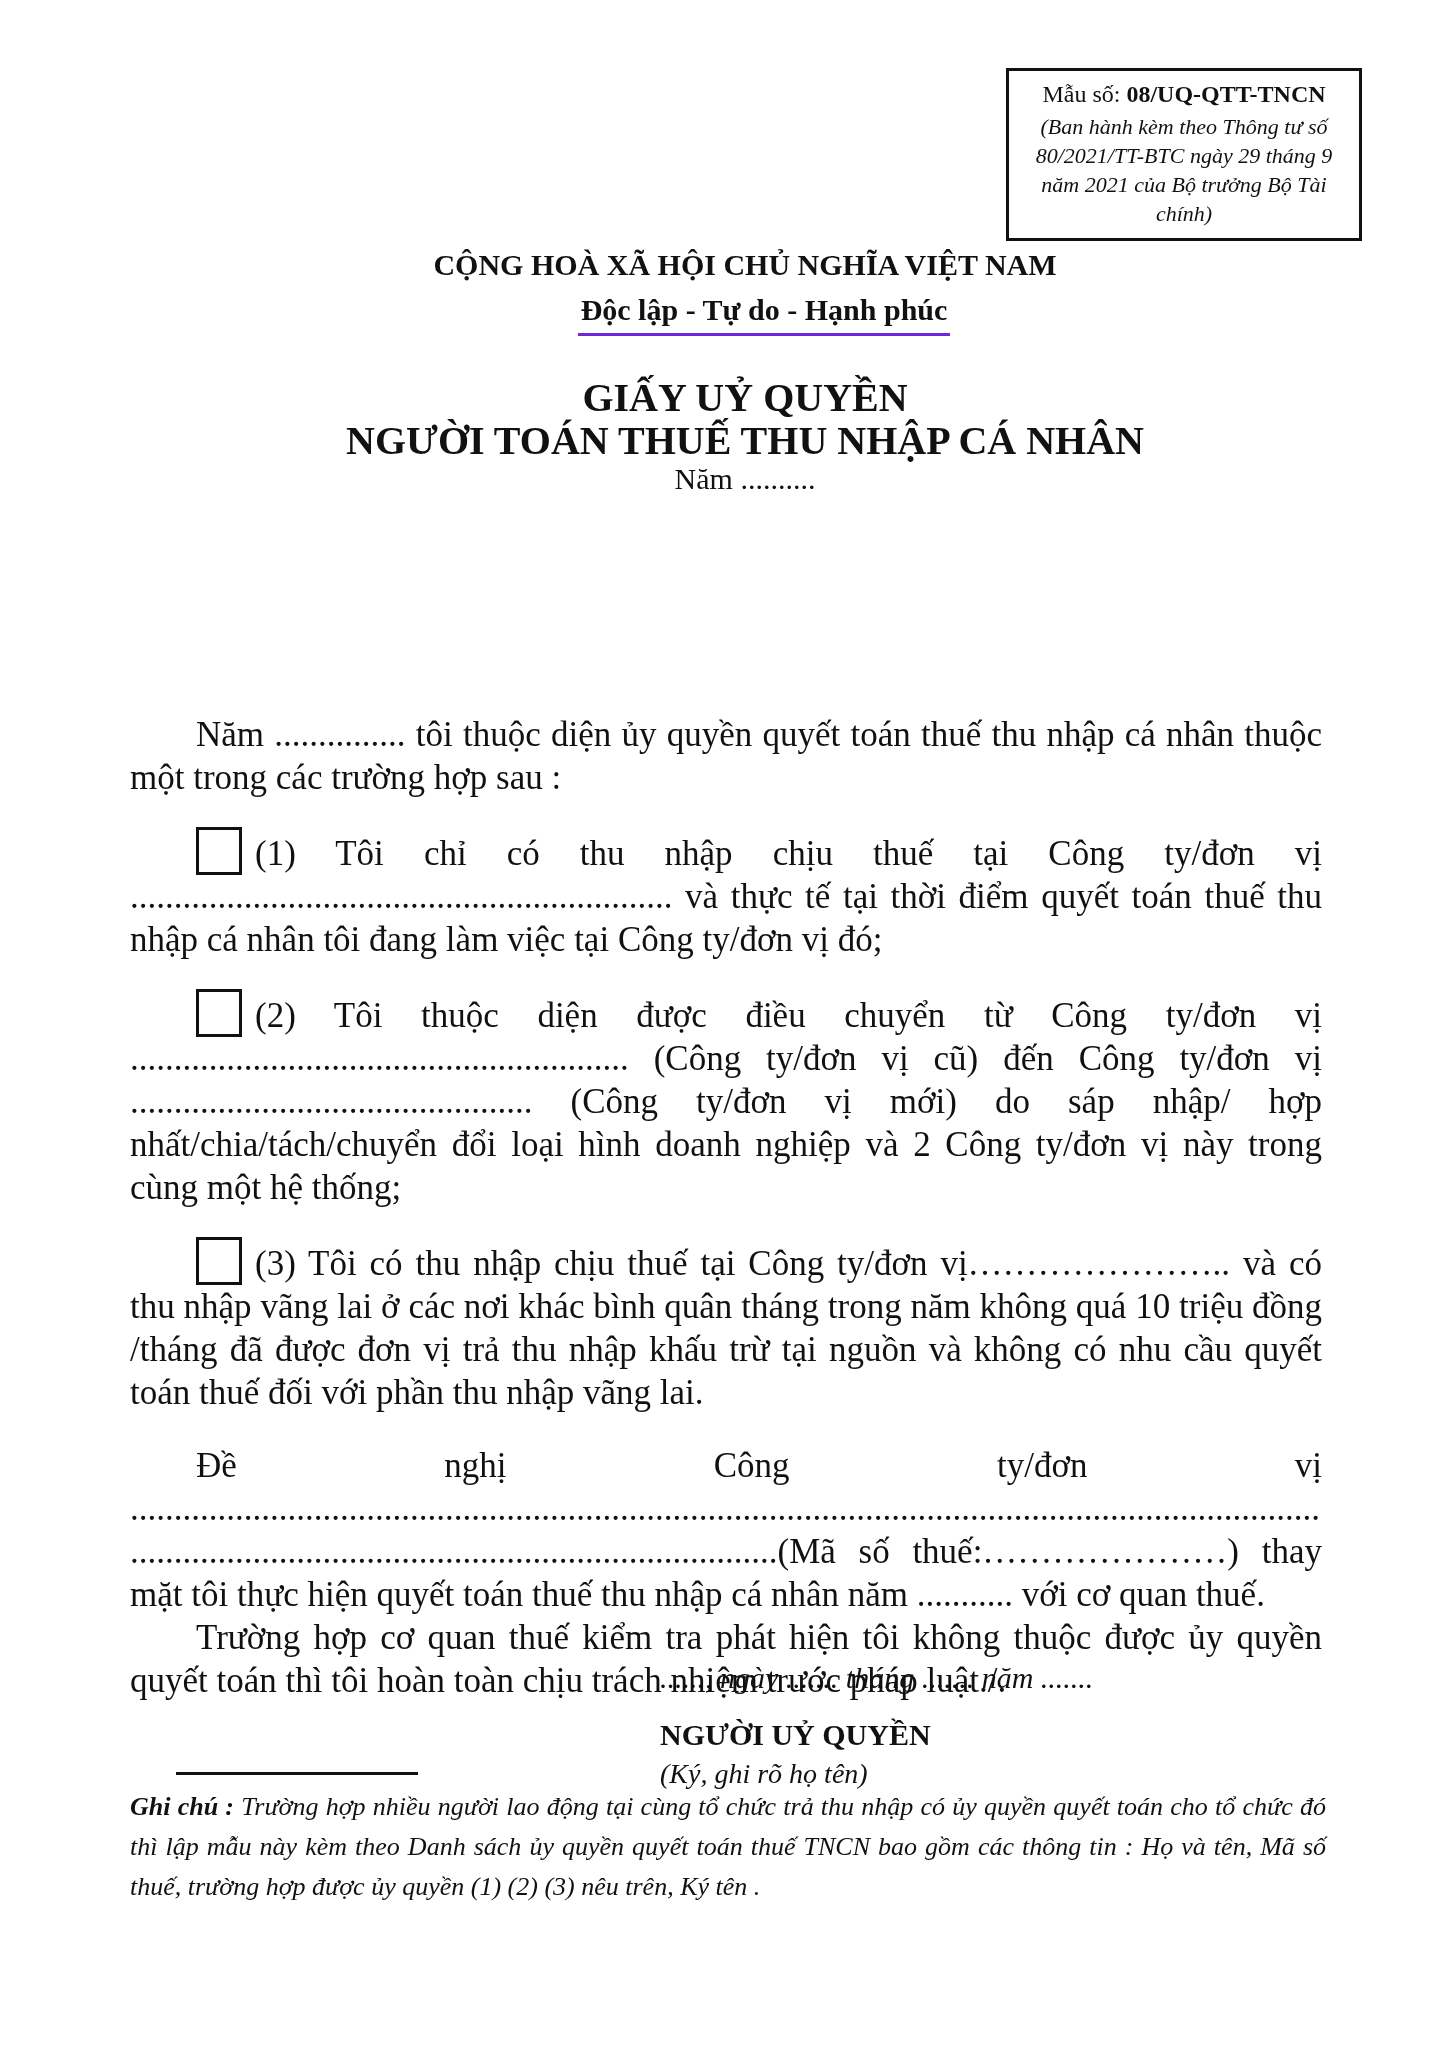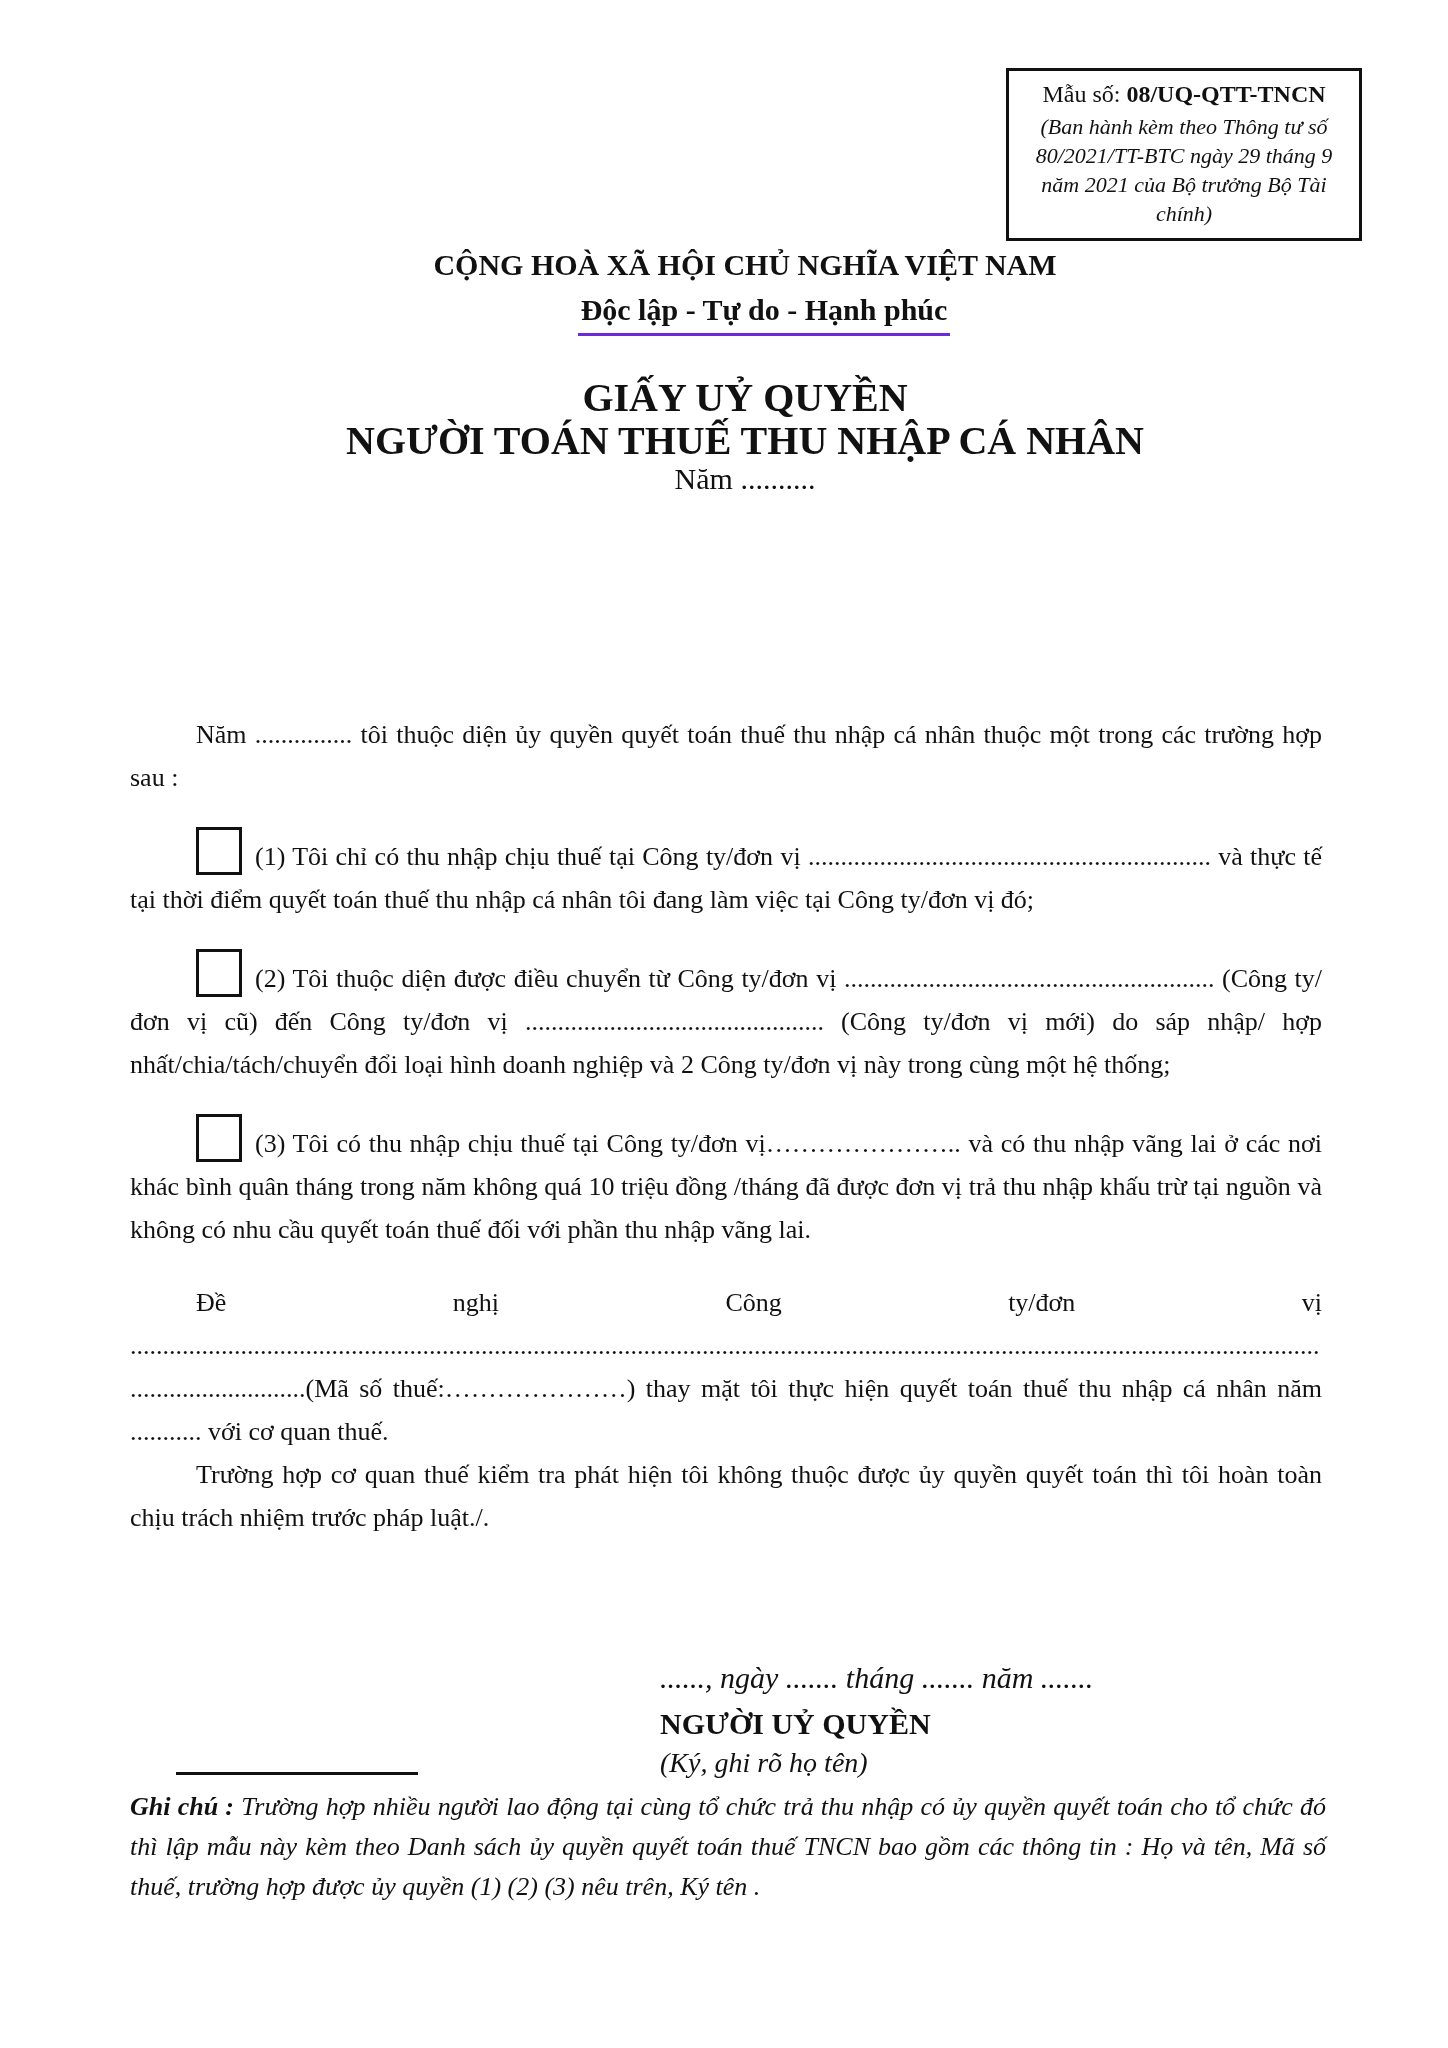--- a/index.html
+++ b/index.html
@@ -28,34 +28,34 @@
   .nat-line1{font-weight:bold;font-size:30px;line-height:38px;}
   .nat-line2{margin-top:8px;font-size:30px;line-height:36px;font-weight:bold;}
   .nat-line2 .u{display:inline-block;border-bottom:3px solid #6d28d9;padding:0 3px 5px 3px;margin-left:38px;}
   
   .doc-title{position:absolute;left:130px;top:376px;width:1230px;text-align:center;}
   .title-line{font-weight:bold;font-size:40px;line-height:43px;}
   .title-year{font-size:30px;}
   
   .identity{position:absolute;left:237px;top:590px;width:1095px;font-size:30px;line-height:45px;white-space:nowrap;}
   
-  .body-block{position:absolute;left:130px;top:713px;width:1192px;font-size:26px;line-height:43px;}
+  .body-block{position:absolute;left:130px;top:713px;width:1192px;font-size:35px;line-height:43px;}
   .para{margin:0;text-align:justify;text-indent:66px;overflow-wrap:anywhere;hyphens:none;}
   .opt{margin-top:28px;}
   .request{margin-top:30px;}
   .cb{
     display:inline-block;width:40px;height:42px;
     border:3px solid #111;background:#fff;
     margin-right:13px;vertical-align:-10px;
     cursor:pointer;
   }
   
   .signature{position:absolute;left:660px;top:1658px;width:660px;}
   .sig-date{font-style:italic;font-size:30px;line-height:40px;}
-  .sig-role{font-weight:bold;font-size:30px;line-height:40px;margin-top:6px;}
+  .sig-role{font-weight:bold;font-size:30px;line-height:40px;margin-top:17px;}
   .sig-note{font-style:italic;font-size:28px;line-height:38px;}
   
   .footnote{position:absolute;left:130px;top:1772px;width:1196px;}
   .fn-divider{width:242px;height:3px;background:#111;margin-left:46px;}
   .fn-text{margin-top:12px;font-style:italic;font-size:26px;line-height:40px;text-align:justify;}
   .fn-label{font-weight:bold;}
 </style>
 </head>
 <body>
 

